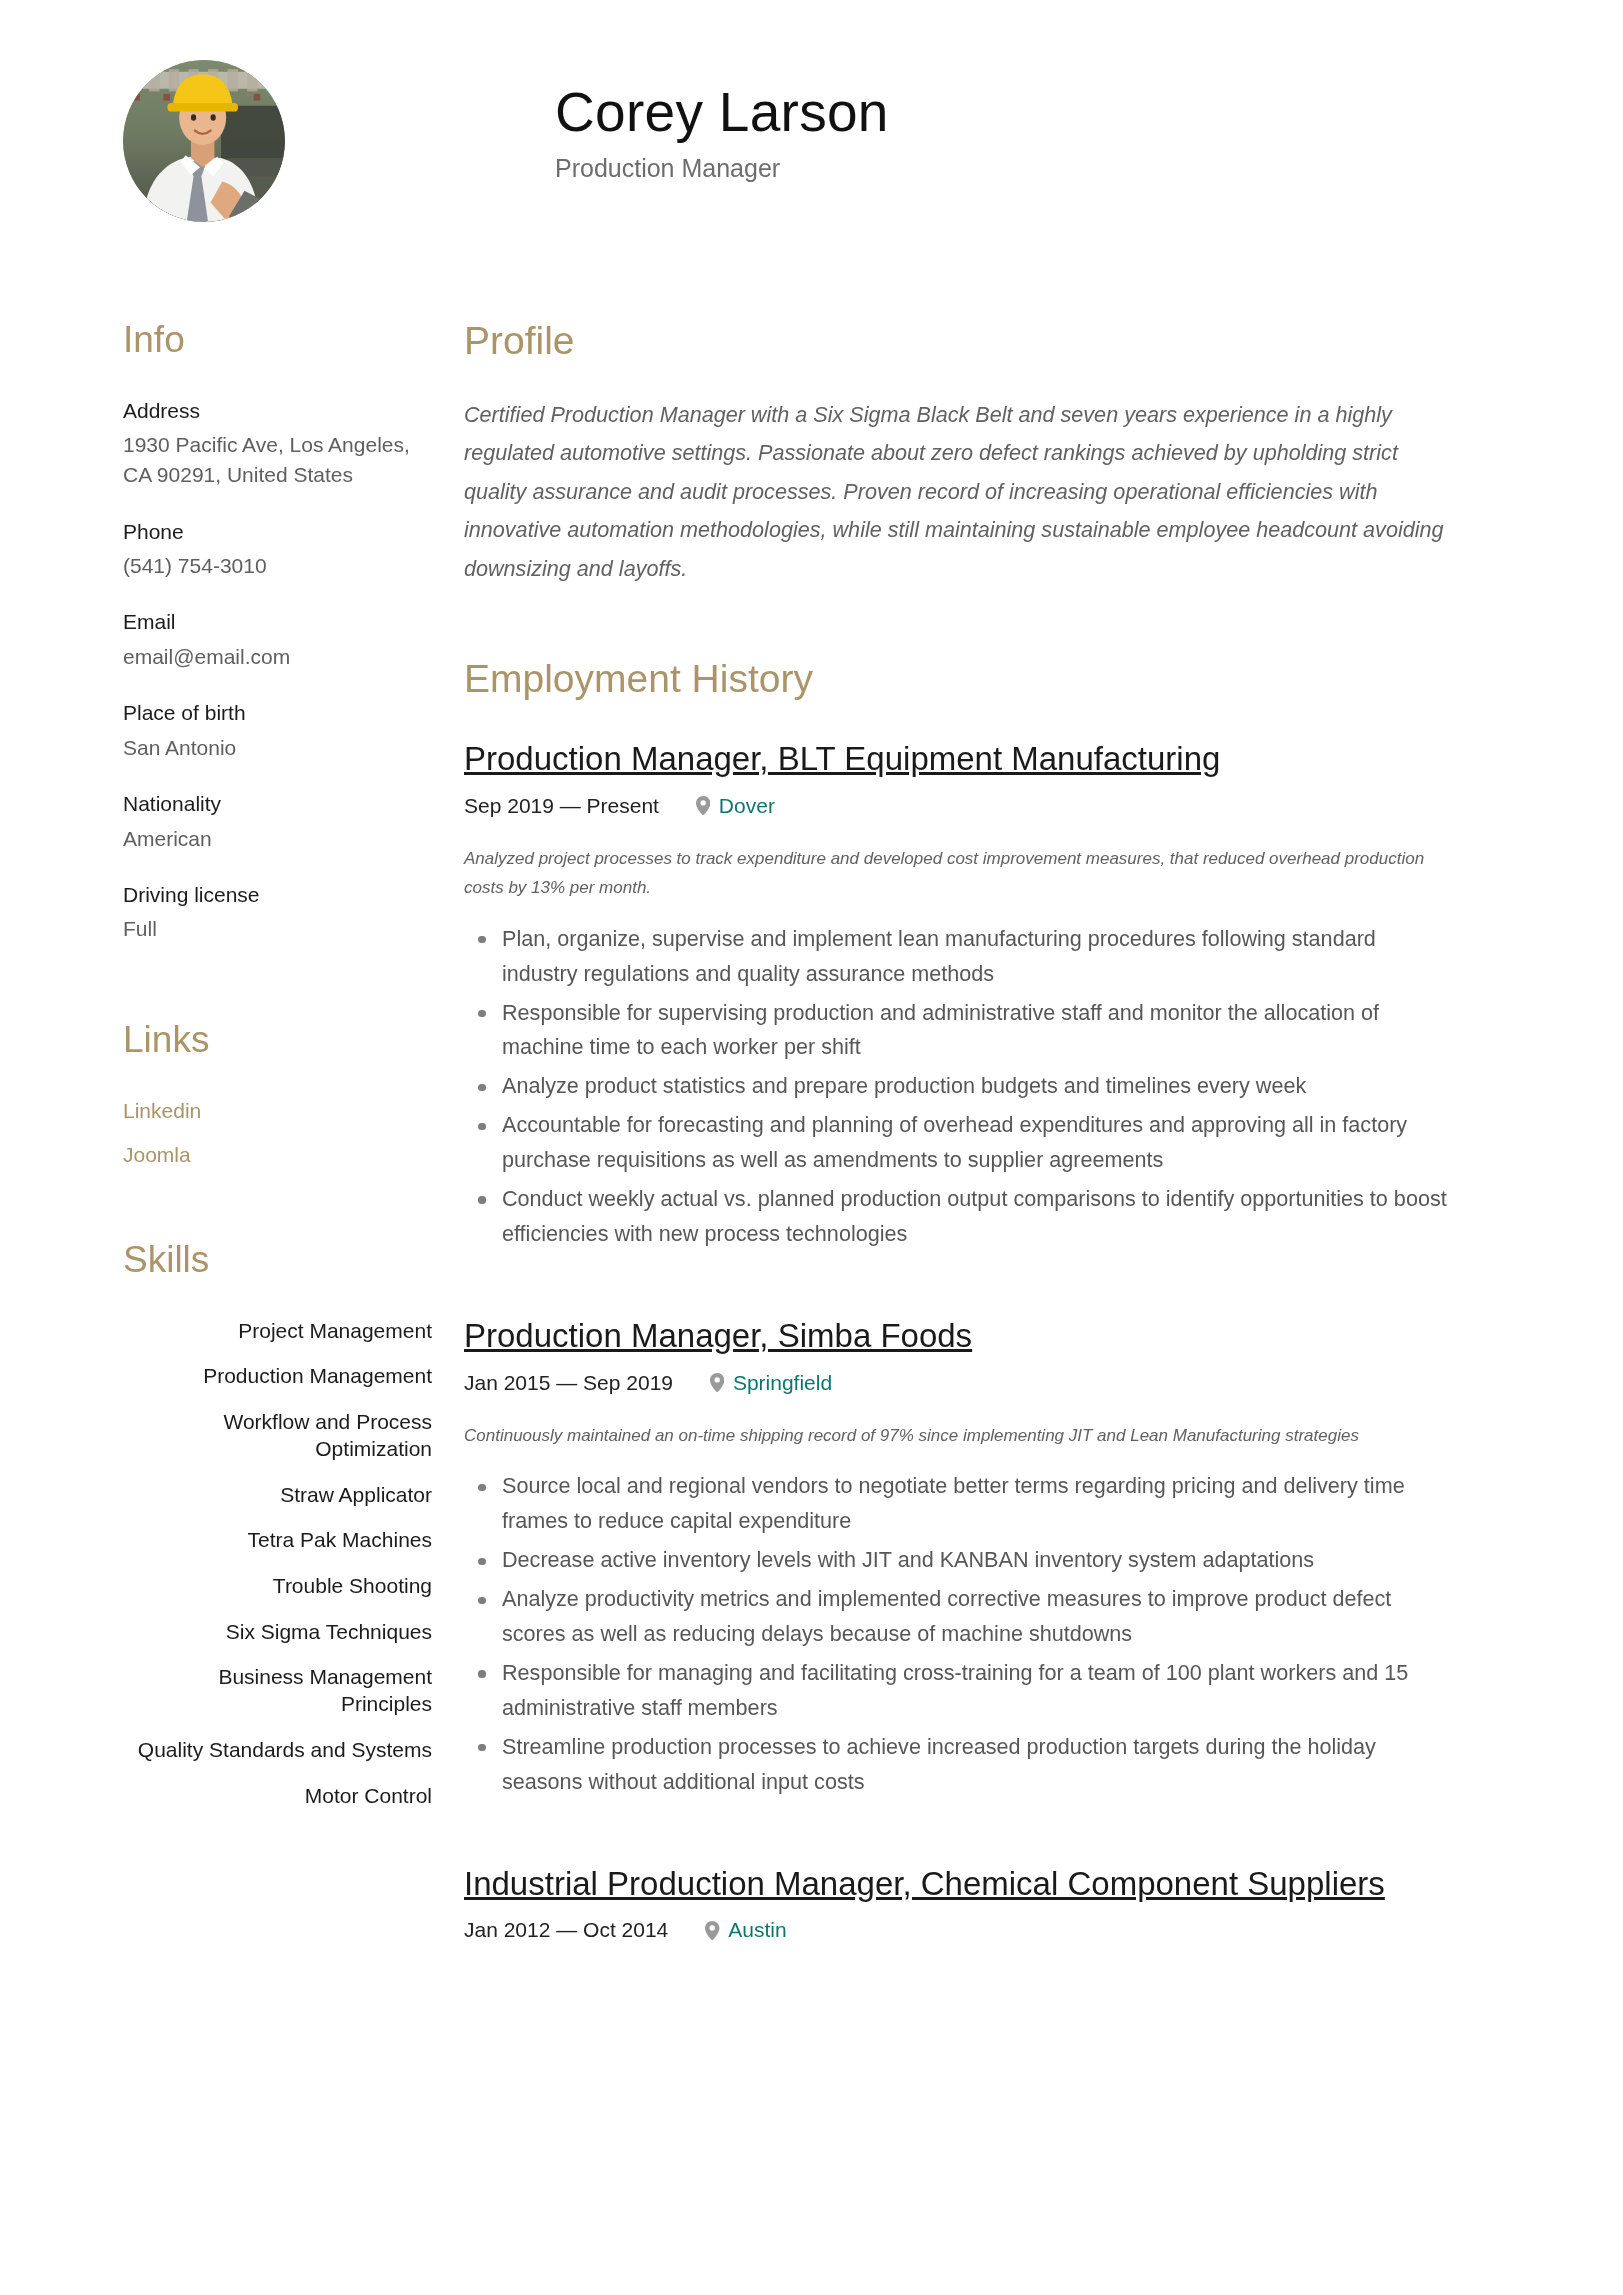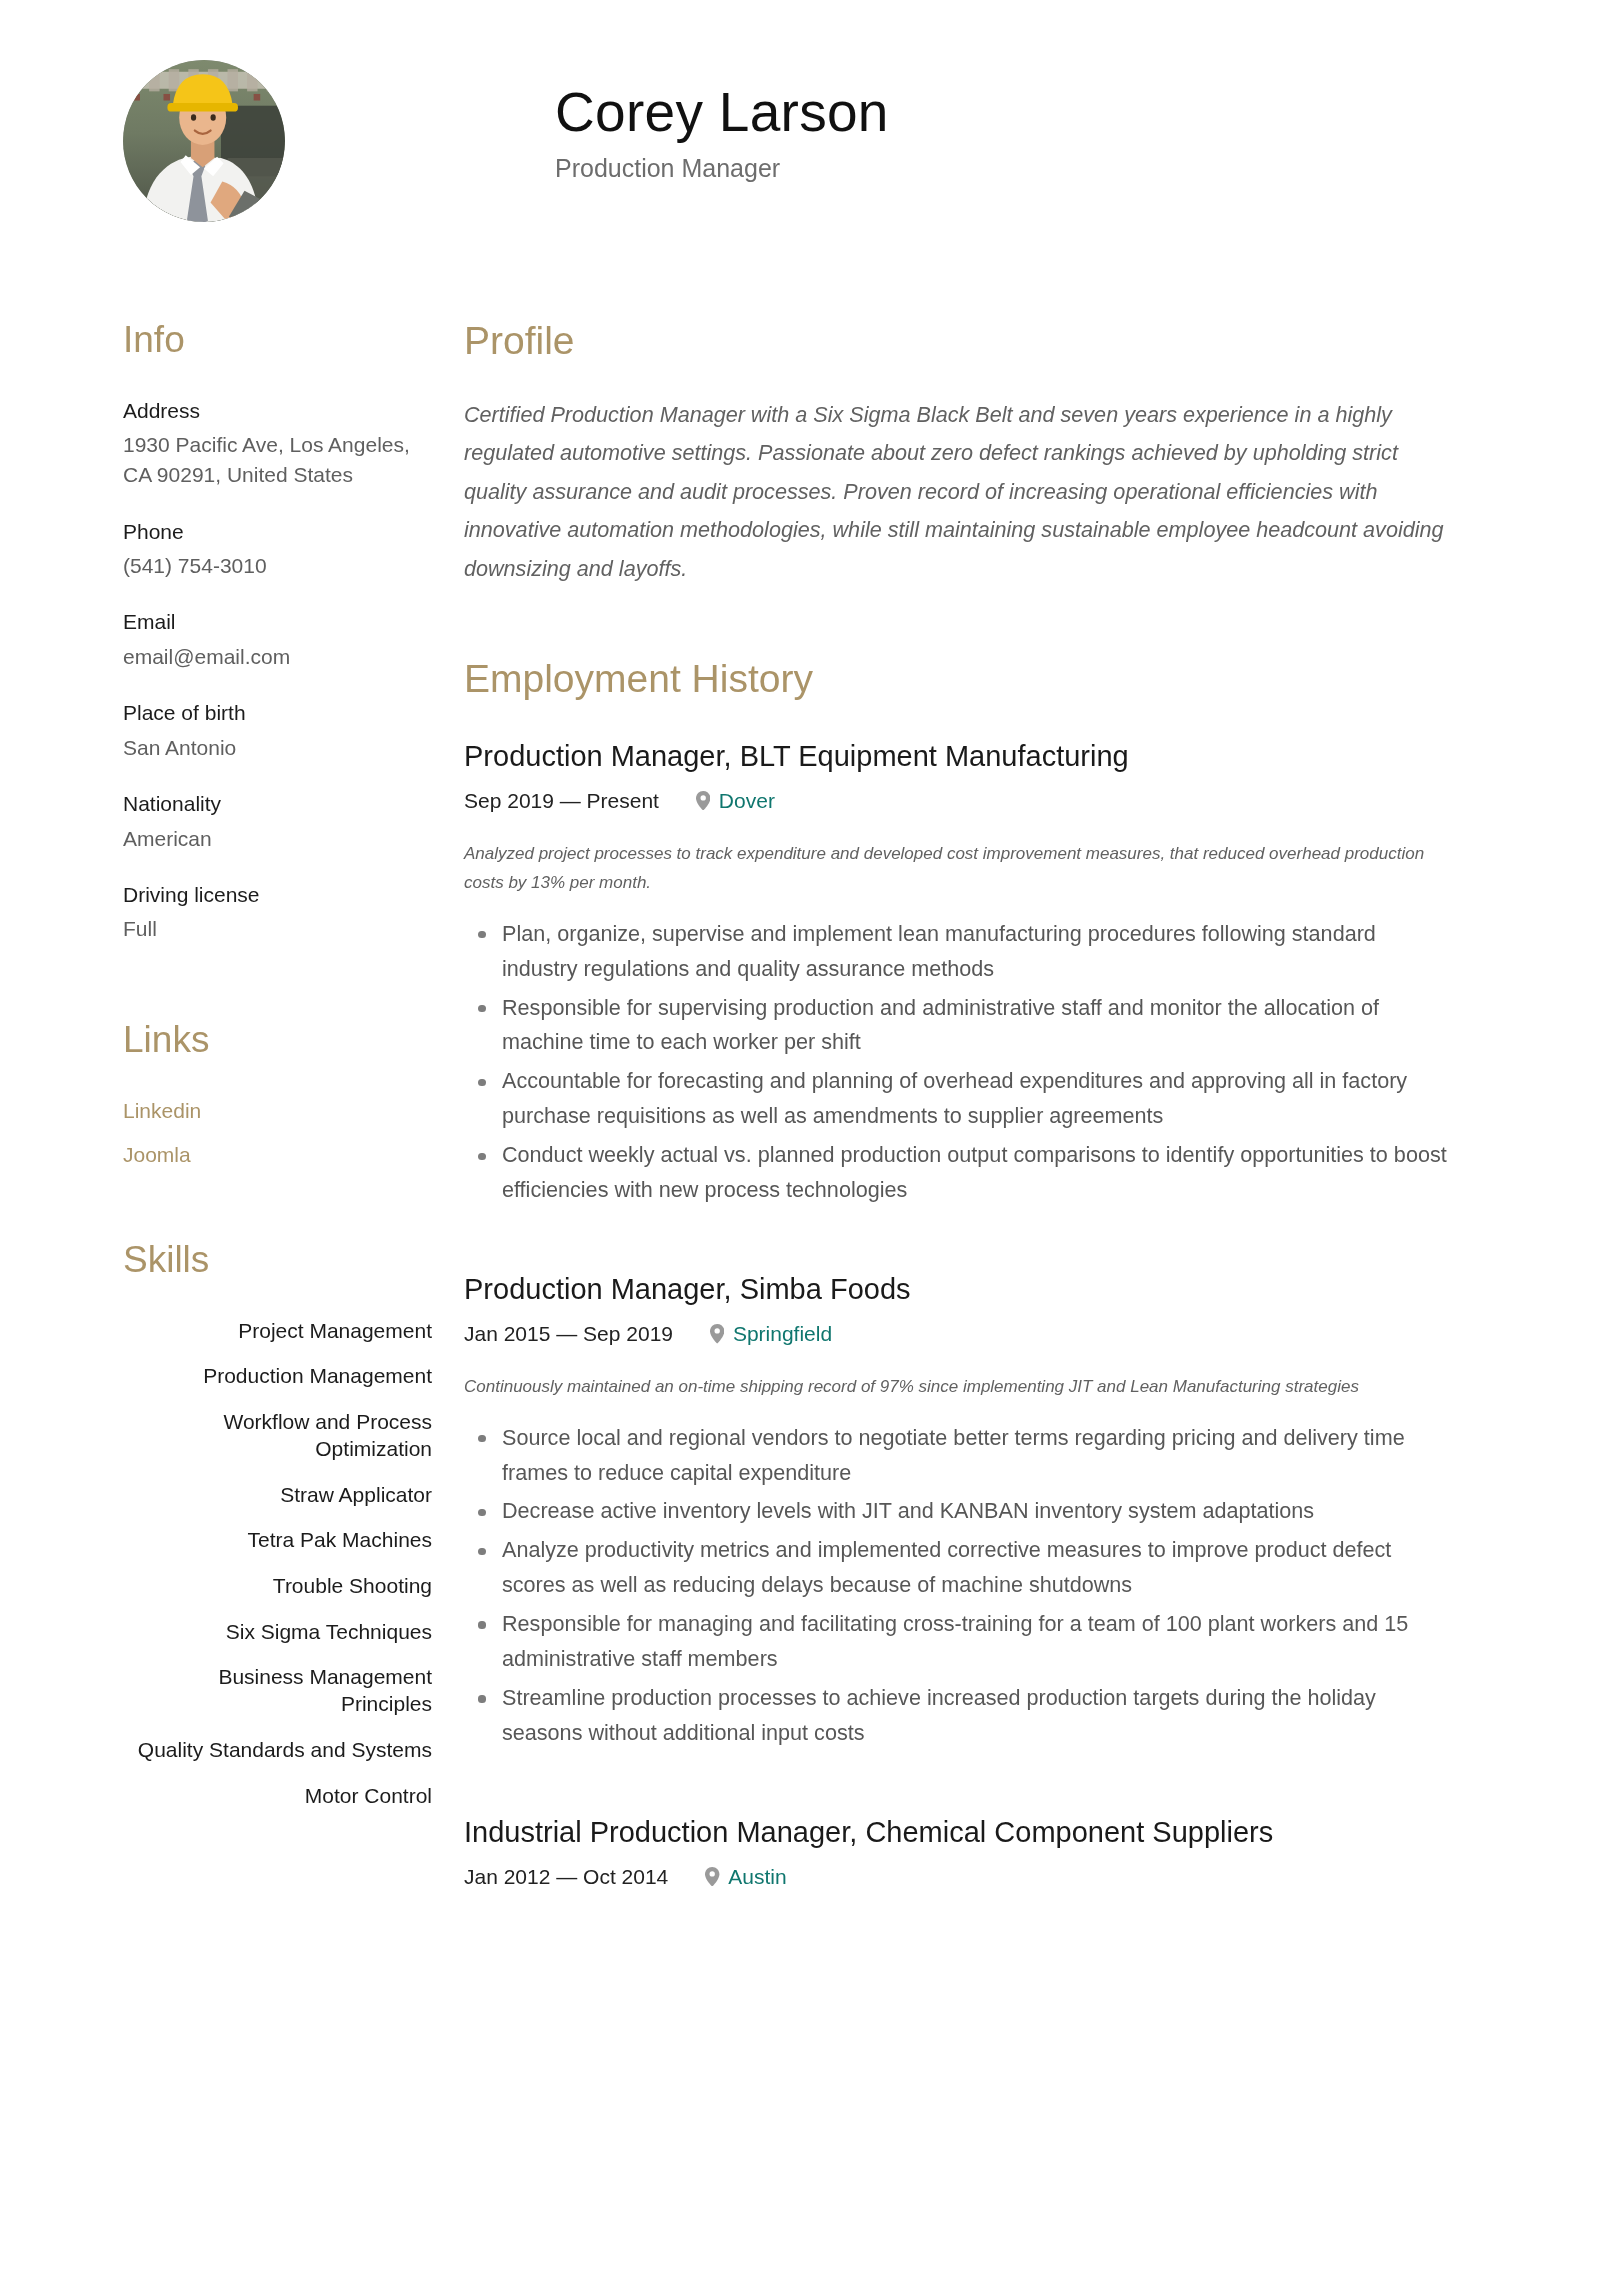--- a/index.html
+++ b/index.html
@@ -152,25 +152,26 @@
     font-stretch: condensed;
   }
 
   
   .employment-wrap { margin-top: 71px; }
   .jobs { margin-top: 38px; }
   .job { margin-bottom: 63px; }
   .job:last-child { margin-bottom: 0; }
 
   .job-heading {
-    font-size: 29px;
+    font-size: 33px;
     color: #1a1a1a;
     font-weight: 400;
     margin: 0 0 14.4px 0;
     line-height: 1.25;
+    text-decoration: underline;
   }
   .job-meta {
     display: flex;
     align-items: center;
     margin: 0 0 5.2px 0;
   }
   .job-dates {
     font-size: 21px;
     color: #222222;
     white-space: nowrap;
@@ -387,20 +388,21 @@
                   <path d="M11 0 C4.9 0 0 4.9 0 11 c0 8.2 11 19 11 19 s11 -10.8 11 -19 C22 4.9 17.1 0 11 0 z" fill="#9a9a9a"></path>
                   <circle cx="11" cy="10.6" r="4.1" fill="#ffffff"></circle>
                 </svg>
                 <span class="job-city">Dover</span>
               </span>
             </div>
             <p class="job-desc">Analyzed project processes to track expenditure and developed cost improvement measures, that reduced overhead production costs by 13% per month.</p>
             <ul class="job-bullets">
               <li>Plan, organize, supervise and implement lean manufacturing procedures following standard industry regulations and quality assurance methods</li>
               <li>Responsible for supervising production and administrative staff and monitor the allocation of machine time to each worker per shift</li>
+              <li>Analyze product statistics and prepare production budgets and timelines every week</li>
               <li>Accountable for forecasting and planning of overhead expenditures and approving all in factory purchase requisitions as well as amendments to supplier agreements</li>
               <li>Conduct weekly actual vs. planned production output comparisons to identify opportunities to boost efficiencies with new process technologies</li>
             </ul>
           </article>
 
           <article class="job">
             <h3 class="job-heading">Production Manager, Simba Foods</h3>
             <div class="job-meta">
               <span class="job-dates">Jan 2015 — Sep 2019</span>
               <span class="job-loc">

